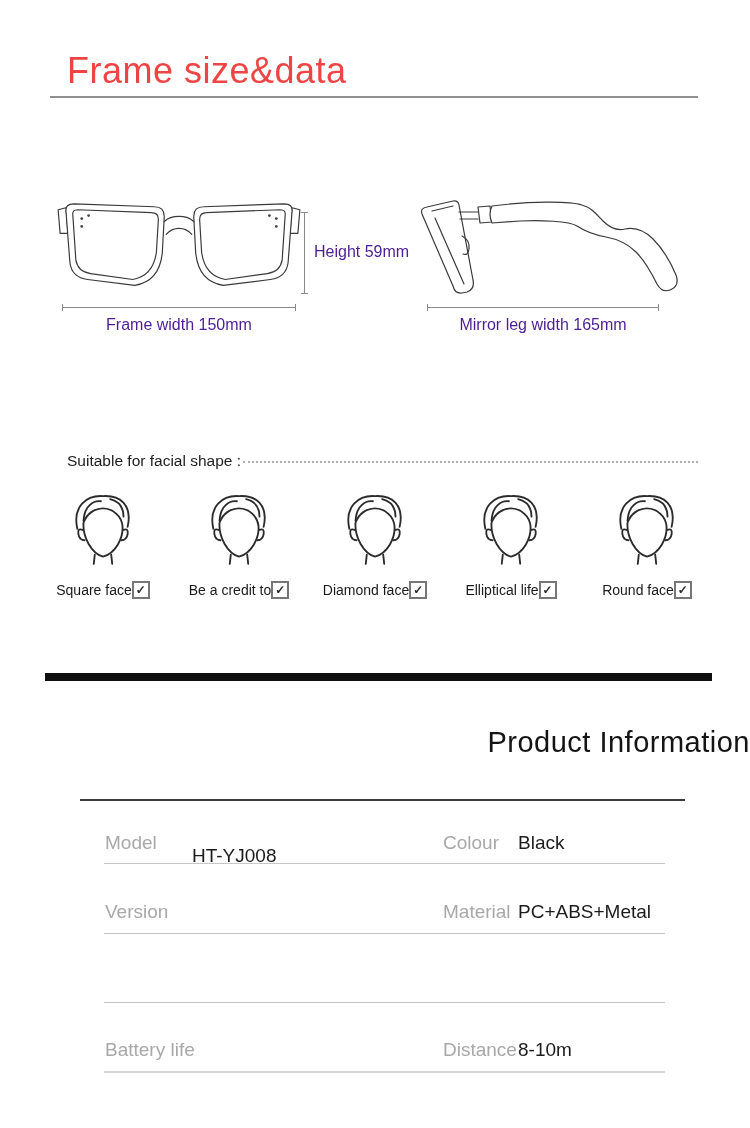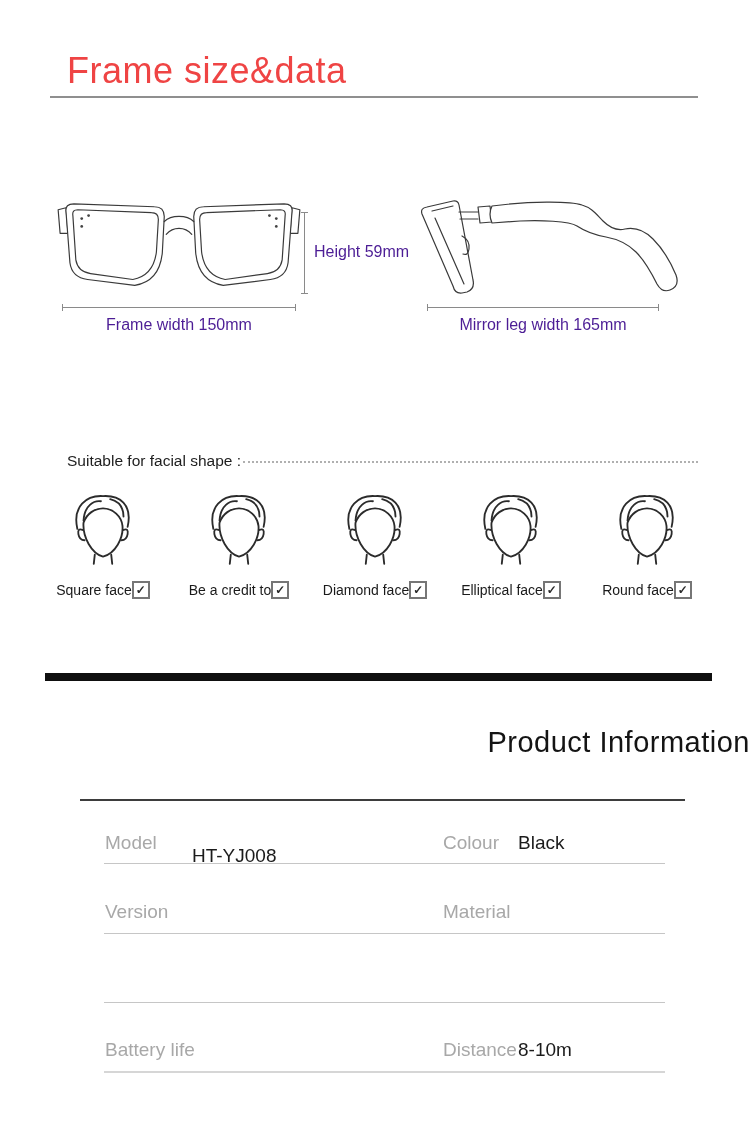--- a/index.html
+++ b/index.html
@@ -168,21 +168,21 @@
           <path class="fc" d="M15,36 C10,14 24,3 40,4 C56,3 69,12 64,34"></path>
           <path class="fc" d="M21,28 C22,13 31,8 38,9"></path>
           <path class="fc" d="M47,7 C55,9 60,15 60,24"></path>
           <path class="fcf" d="M21,30 C24,21 32,16 40,16 C50,16 58,24 59,33 C60,45 52,60 40,63 C29,60 20,44 21,30 Z"></path>
           <path class="fc" d="M20,37 Q15,35 16,41 Q17,47 22,47"></path>
           <path class="fc" d="M60,37 Q65,35 64,41 Q63,47 58,47"></path>
           <path class="fc" d="M32,61 L31,70 M48,61 L49,70"></path>
         </svg>
       </div>
       <div class="face-label-row">
-        <span>Elliptical face</span>
+        <span>Elliptical life</span>
         <span class="checkbox">✓</span>
       </div>
     </div>
     <div class="face-col">
       <div class="face-icon-box">
         <svg width="84" height="80" viewBox="0 0 80 78">
           <path class="fc" d="M15,36 C10,14 24,3 40,4 C56,3 69,12 64,34"></path>
           <path class="fc" d="M21,28 C22,13 31,8 38,9"></path>
           <path class="fc" d="M47,7 C55,9 60,15 60,24"></path>
           <path class="fcf" d="M21,30 C24,21 32,16 40,16 C50,16 58,24 59,33 C60,45 52,60 40,63 C29,60 20,44 21,30 Z"></path>
@@ -207,20 +207,21 @@
     <span class="spec-label lbl-l">Model</span>
     <span class="spec-value val-l">HT-YJ008</span>
     <span class="spec-label lbl-r">Colour</span>
     <span class="spec-value val-r">Black</span>
   </div>
   <div class="abs row-divider" style="top:863px;"></div>
 
   <div class="abs spec-row" style="top:897px;">
     <span class="spec-label lbl-l">Version</span>
     <span class="spec-label lbl-r">Material</span>
+    <span class="spec-value val-r">PC+ABS+Metal</span>
   </div>
   <div class="abs row-divider" style="top:933px;"></div>
 
   <div class="abs row-divider" style="top:1002px;"></div>
 
   <div class="abs spec-row" style="top:1035px;">
     <span class="spec-label lbl-l">Battery life</span>
     <span class="spec-label lbl-r">Distance</span>
     <span class="spec-value val-r">8-10m</span>
   </div>

